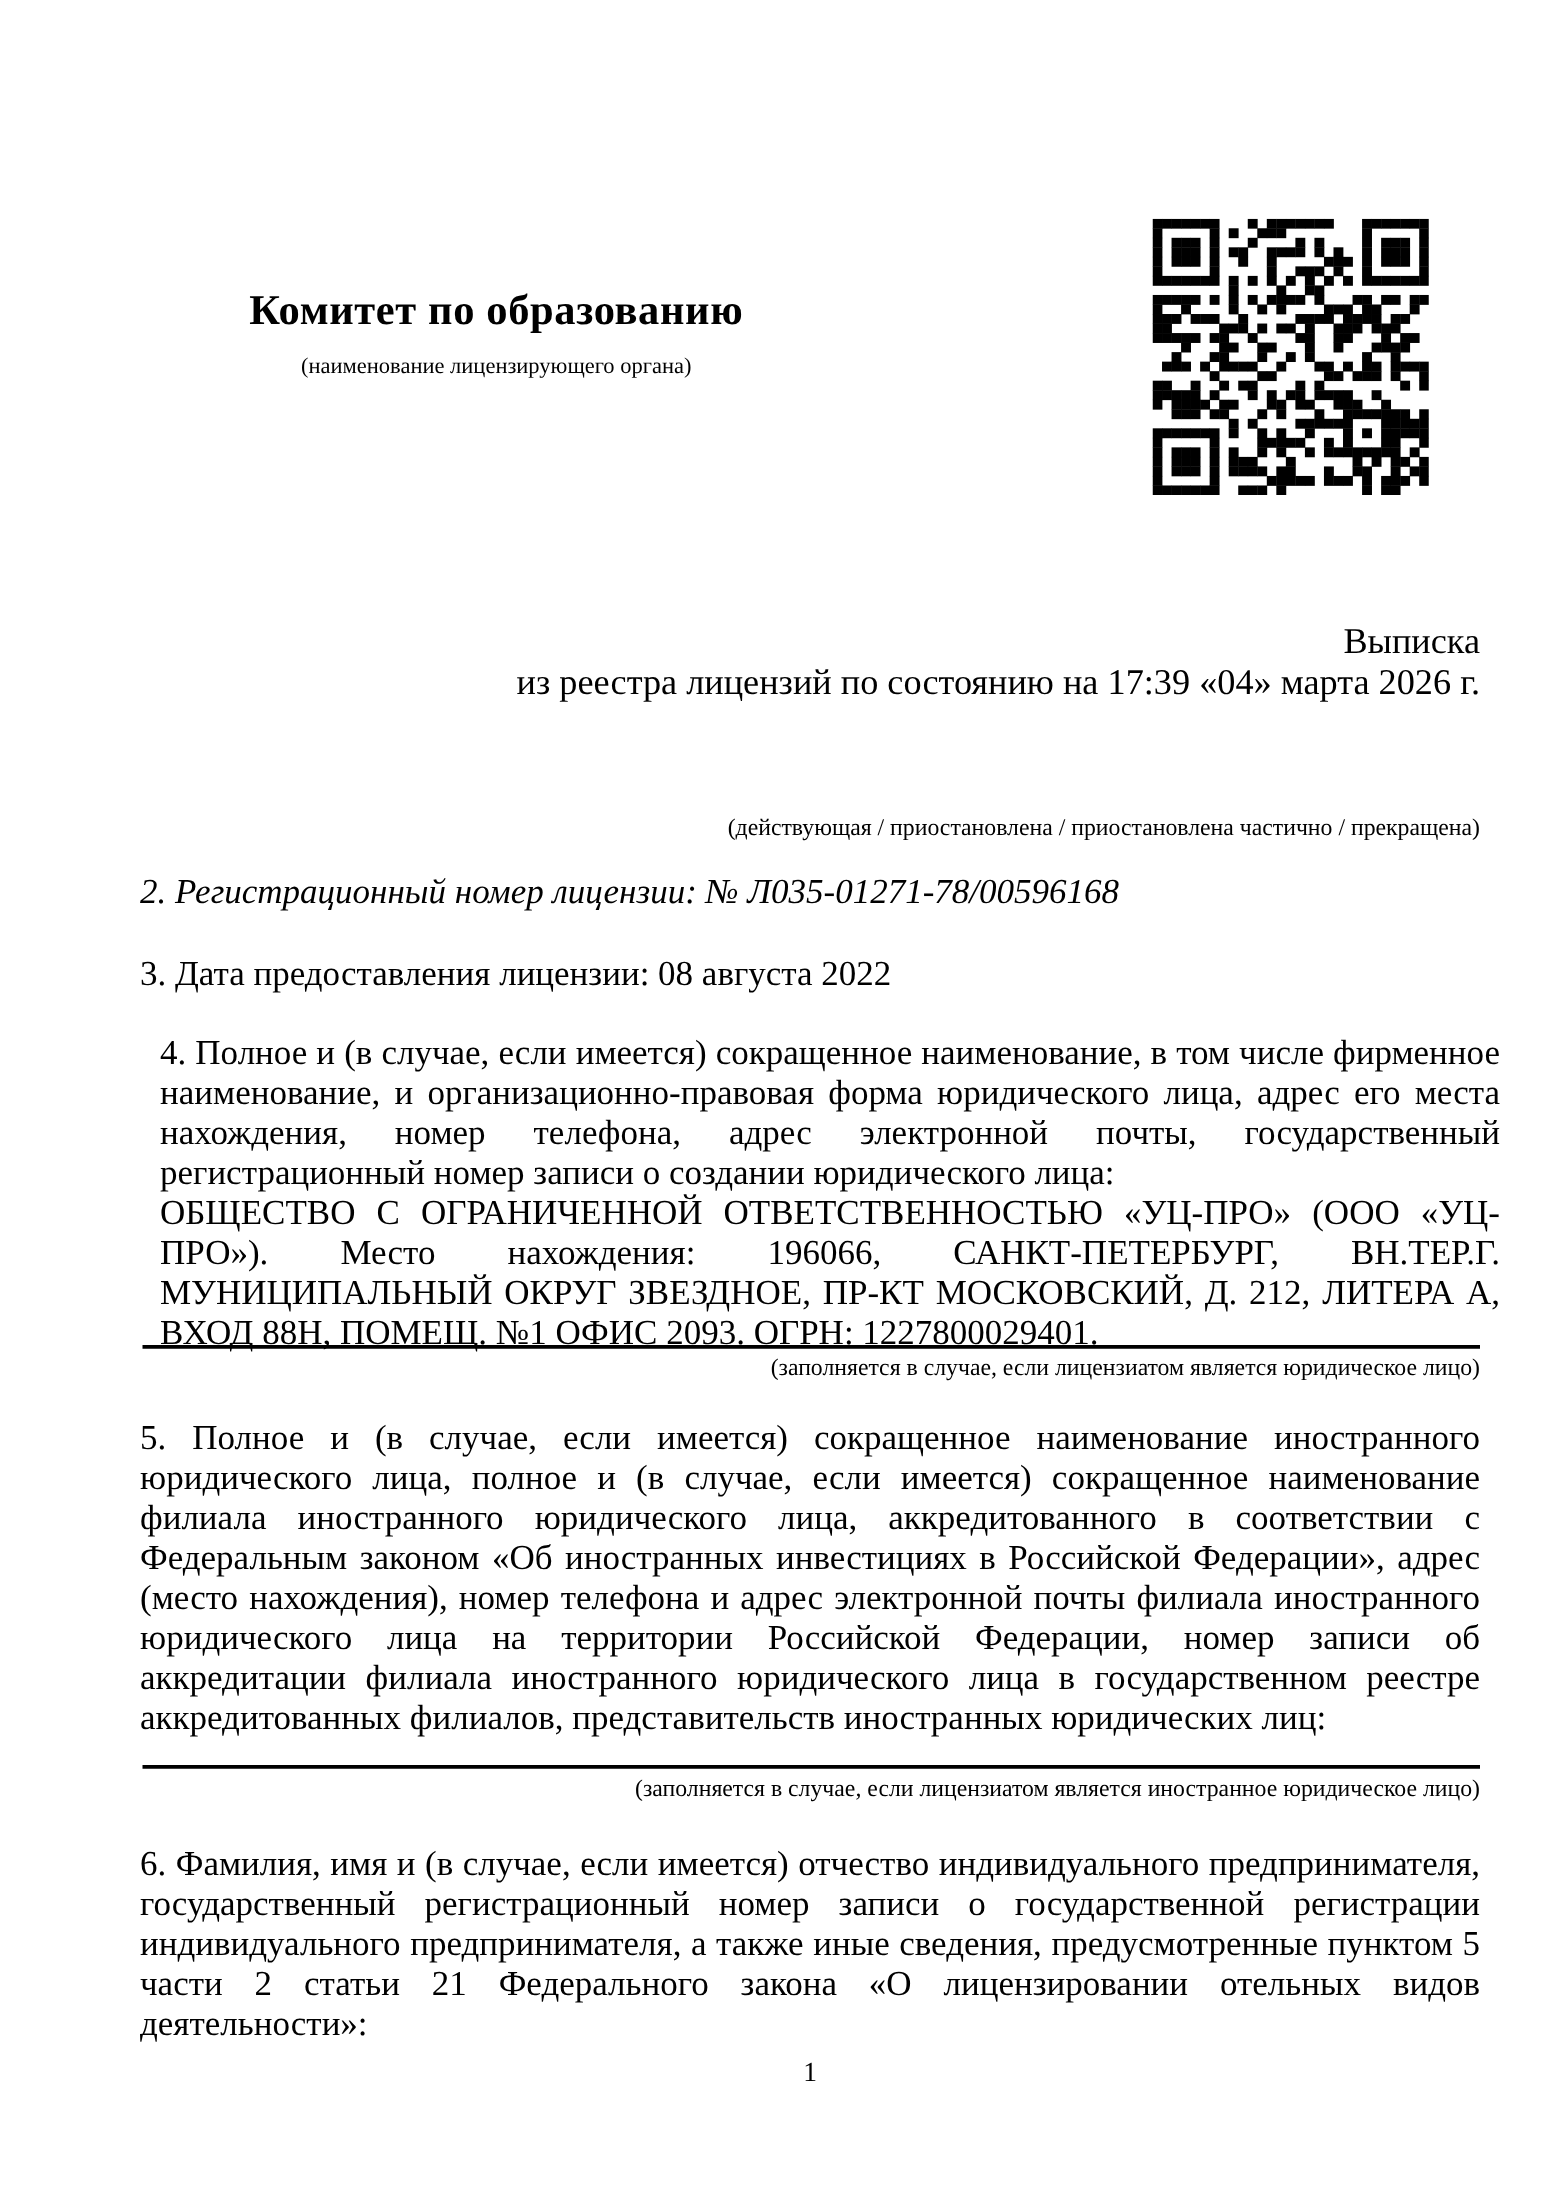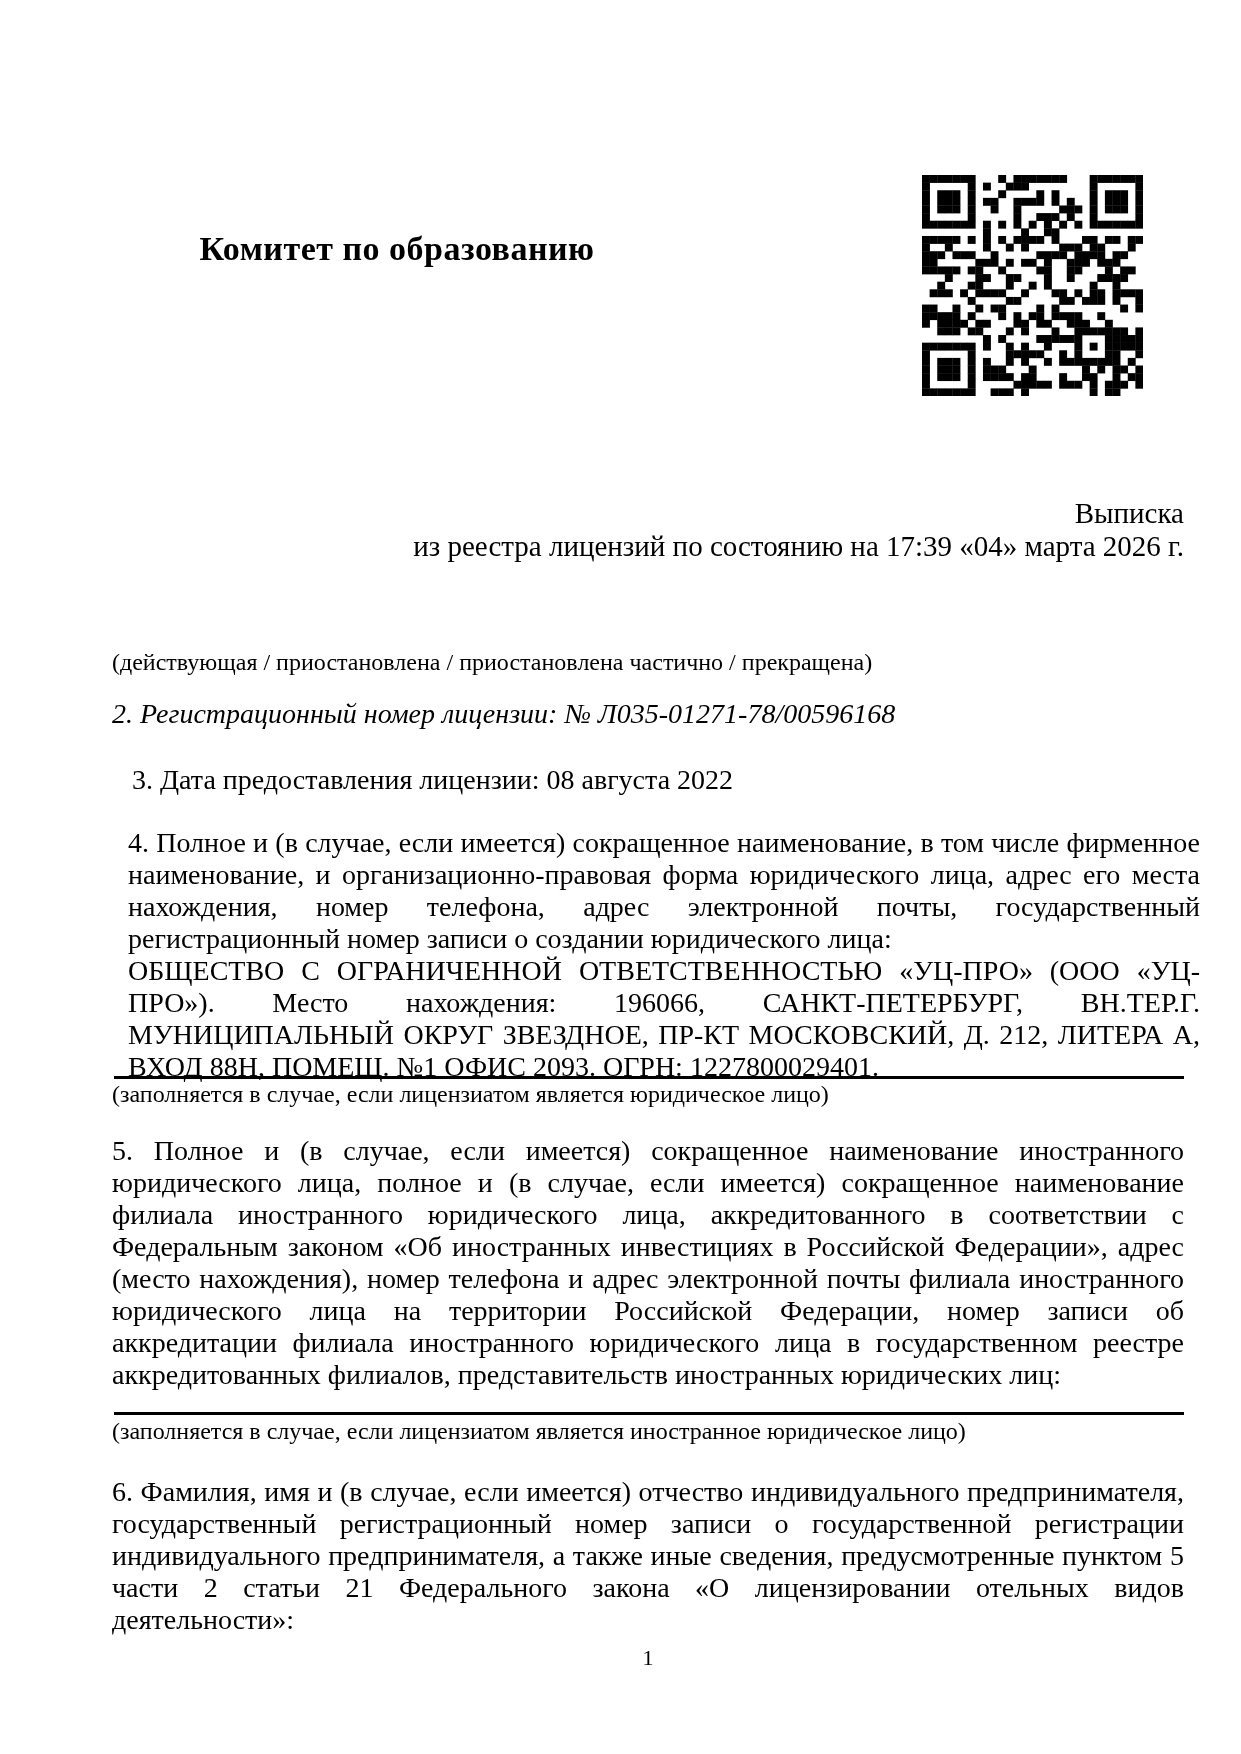--- a/index.html
+++ b/index.html
@@ -38,39 +38,40 @@
     font-size:28px;line-height:32px;
     white-space:nowrap;
   }
   .body-par{
     left:112px;width:1072px;
     font-size:28px;line-height:32px;
     text-align:justify;
   }
   .small-caption{
     left:112px;width:1072px;
-    text-align:left;
-    font-size:24px;line-height:25px;
+    text-align:right;
+    font-size:19px;line-height:25px;
   }
   .rule{
     left:114px;width:1070px;height:0;
     border-top:3px solid #000;
   }
   .page-number{
     left:112px;top:1645px;width:1072px;
     text-align:center;
     font-size:22px;line-height:26px;
   }
 </style>
 </head>
 <body>
 
 <div class="page">
 
   <div class="abs doc-title">Комитет по образованию</div>
+  <div class="abs doc-subtitle">(наименование лицензирующего органа)</div>
 
   <div class="abs qr">
     <svg viewBox="0 0 221 221" xmlns="http://www.w3.org/2000/svg">
         <rect x="0.00" y="0.00" width="7.92" height="7.92"></rect>
         <rect x="7.62" y="0.00" width="7.92" height="7.92"></rect>
         <rect x="15.24" y="0.00" width="7.92" height="7.92"></rect>
         <rect x="22.86" y="0.00" width="7.92" height="7.92"></rect>
         <rect x="30.48" y="0.00" width="7.92" height="7.92"></rect>
         <rect x="38.10" y="0.00" width="7.92" height="7.92"></rect>
         <rect x="45.72" y="0.00" width="7.92" height="7.92"></rect>
@@ -483,21 +484,21 @@
 
   <div class="abs heading">
     <div>Выписка</div>
     <div>из реестра лицензий по состоянию на 17:39 «04» марта 2026 г.</div>
   </div>
 
   <div class="abs small-caption" style="top:650px;">(действующая / приостановлена / приостановлена частично / прекращена)</div>
 
   <div class="abs body-line" style="top:698px;font-style:italic;">2. Регистрационный номер лицензии: № Л035-01271-78/00596168</div>
 
-  <div class="abs body-line" style="top:764px;margin-left:20px;">3. Дата предоставления лицензии: 08 августа 2022</div>
+  <div class="abs body-line" style="top:764px;">3. Дата предоставления лицензии: 08 августа 2022</div>
 
   <div class="abs body-par" style="top:827px;margin-left:16px;">
     <div>4. Полное и (в случае, если имеется) сокращенное наименование, в том числе фирменное наименование, и организационно-правовая форма юридического лица, адрес его места нахождения, номер телефона, адрес электронной почты, государственный регистрационный номер записи о создании юридического лица:</div>
     <div>ОБЩЕСТВО С ОГРАНИЧЕННОЙ ОТВЕТСТВЕННОСТЬЮ «УЦ-ПРО» (ООО «УЦ-ПРО»). Место нахождения: 196066, САНКТ-ПЕТЕРБУРГ, ВН.ТЕР.Г. МУНИЦИПАЛЬНЫЙ ОКРУГ ЗВЕЗДНОЕ, ПР-КТ МОСКОВСКИЙ, Д. 212, ЛИТЕРА А, ВХОД 88Н, ПОМЕЩ. №1 ОФИС 2093. ОГРН: 1227800029401.</div>
   </div>
   <div class="abs rule" style="top:1076px;"></div>
   <div class="abs small-caption" style="top:1082px;">(заполняется в случае, если лицензиатом является юридическое лицо)</div>
 
   <div class="abs body-par" style="top:1135px;">5. Полное и (в случае, если имеется) сокращенное наименование иностранного юридического лица, полное и (в случае, если имеется) сокращенное наименование филиала иностранного юридического лица, аккредитованного в соответствии с Федеральным законом «Об иностранных инвестициях в Российской Федерации», адрес (место нахождения), номер телефона и адрес электронной почты филиала иностранного юридического лица на территории Российской Федерации, номер записи об аккредитации филиала иностранного юридического лица в государственном реестре аккредитованных филиалов, представительств иностранных юридических лиц:</div>
   <div class="abs rule" style="top:1412px;"></div>

